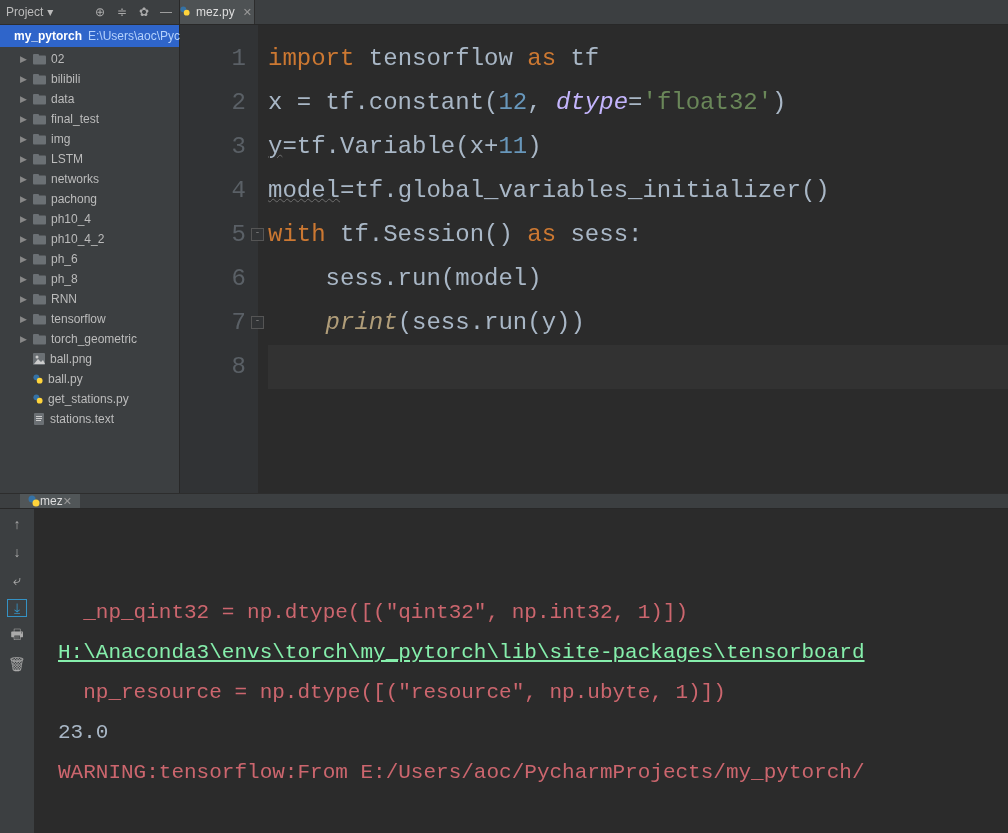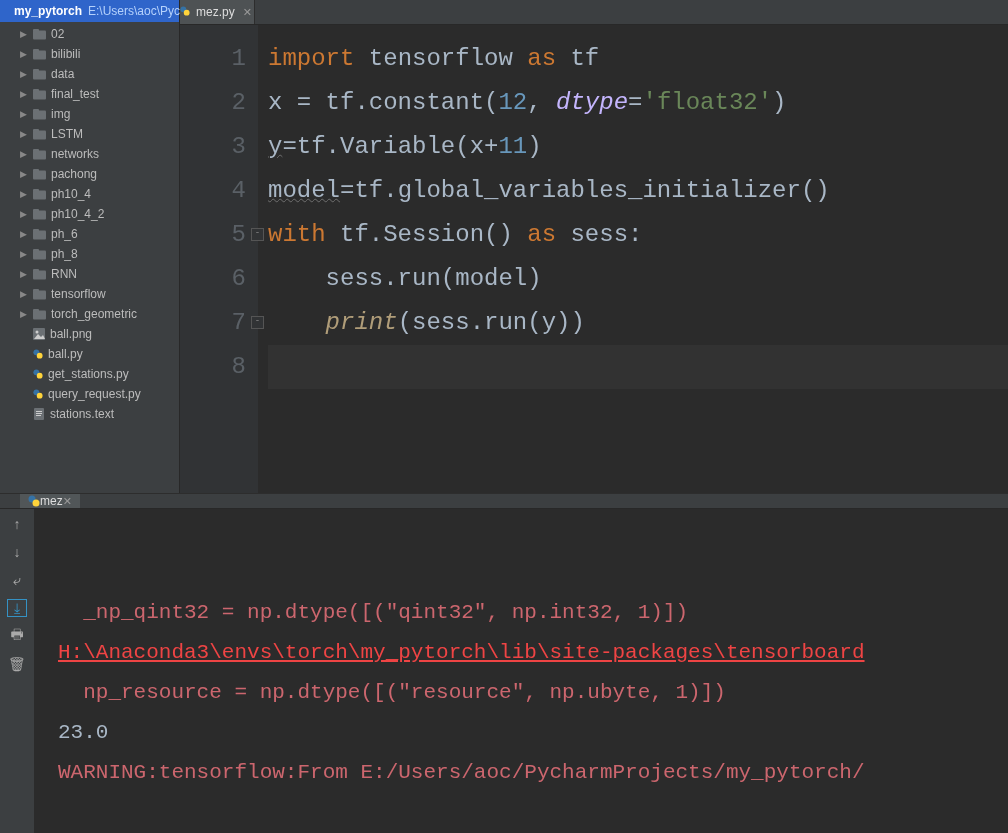--- a/index.html
+++ b/index.html
@@ -45,28 +45,40 @@
     .bottom { height: 340px; display: flex; flex-direction: column; border-top: 1px solid #2d2d2d; background: #2b2b2b; }
     .run-tabs { height: 23px; background: #3c3f41; display: flex; align-items: stretch; padding-left: 20px; border-bottom: 1px solid #282828; }
     .run-tab { display: flex; align-items: center; gap: 0; padding: 0 8px; background: #515658; color: #ddd; font-size: 12px; }
     .run-tab .close { color: #999; font-size: 11px; cursor: pointer; }
     .run-body { flex: 1; display: flex; }
     .run-side { width: 34px; background: #3c3f41; display: flex; flex-direction: column; align-items: center; padding-top: 6px; gap: 10px; }
     .run-side .rbtn { width: 18px; height: 18px; color: #aaa; display: flex; align-items: center; justify-content: center; cursor: pointer; font-size: 14px; }
     .run-side .active { color: #3592c4; border: 1px solid #3592c4; width: 20px; height: 18px; }
     .console { flex: 1; padding: 4px 8px 0 24px; font-family: "SimSun","NSimSun","Courier New",monospace; font-size: 21px; line-height: 40px; white-space: pre; overflow: hidden; color: #a9b7c6; position: relative; }
     .console .err { color: #cc666e; }
-    .console .link { color: #ef4444; text-decoration: underline; font-family: Liberation Mono, monospace; }
+    .console .link { color: #86efac; text-decoration: underline; font-family: Liberation Mono, monospace; }
     .console .out { color: #a9b7c6; }
   </style>
 </head>
 <body>
 
 <div class="top">
   <div class="sidebar">
+    <div class="sidebar-header">
+      <div class="sidebar-title">
+        <span>Project</span>
+        <span>▾</span>
+      </div>
+      <div class="sidebar-tools">
+        <span class="tool-icon">⊕</span>
+        <span class="tool-icon">≑</span>
+        <span class="tool-icon">✿</span>
+        <span class="tool-icon">—</span>
+      </div>
+    </div>
     <div class="project-root">
       <svg width="12" height="12">
           <rect x="0" y="2" width="12" height="9" fill="#d7b074" rx="1"></rect>
         </svg>
       <b>my_pytorch</b>
       <span class="path">E:\Users\aoc\Pyc</span>
     </div>
     <div class="tree" id="tree">
         <div class="tree-item">
           <span style="width:8px;color:#888;font-size:9px">▶</span>
@@ -241,30 +253,20 @@
         </div>
         <div class="tree-item">
           <span style="width:8px"></span>
           <span class="dir-icon">
             <svg class="py-dot" viewBox="0 0 12 12">
               <circle cx="4" cy="4" r="3.5" fill="#3572A5"></circle>
               <circle cx="8" cy="8" r="3.5" fill="#FFD43B"></circle>
             </svg>
           </span>
           <span>get_stations.py</span>
-        </div>
-        <div class="tree-item">
-          <span style="width:8px"></span>
-          <span class="dir-icon">
-            <svg class="py-dot" viewBox="0 0 12 12">
-              <circle cx="4" cy="4" r="3.5" fill="#3572A5"></circle>
-              <circle cx="8" cy="8" r="3.5" fill="#FFD43B"></circle>
-            </svg>
-          </span>
-          <span>query_request.py</span>
         </div>
         <div class="tree-item">
           <span style="width:8px"></span>
           <span class="dir-icon">
             <svg width="12" height="12">
               <rect width="10" height="12" x="1" fill="#6b7074" rx="1"></rect>
               <rect x="3" y="3" width="6" height="1" fill="#ccc"></rect>
               <rect x="3" y="5" width="6" height="1" fill="#ccc"></rect>
               <rect x="3" y="7" width="5" height="1" fill="#ccc"></rect>
             </svg>

